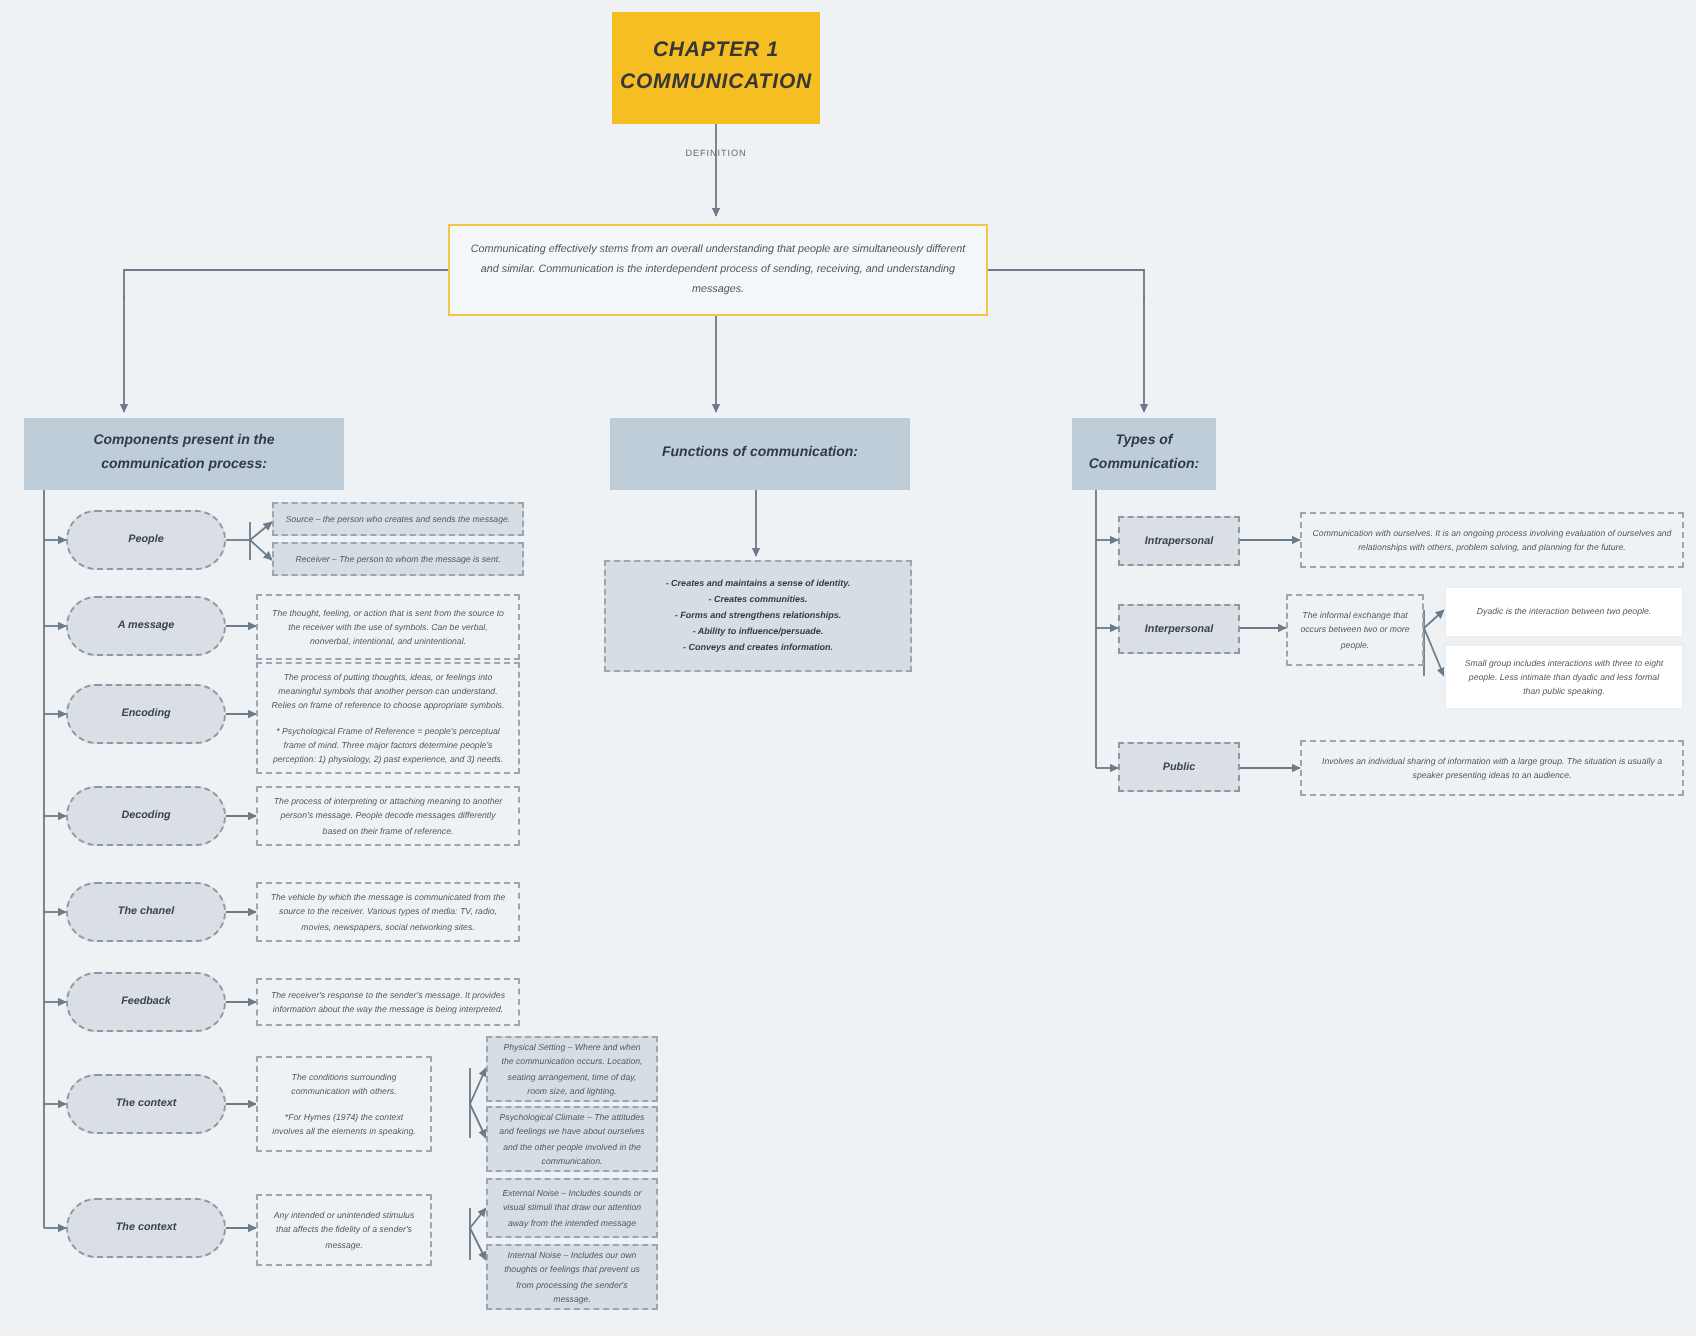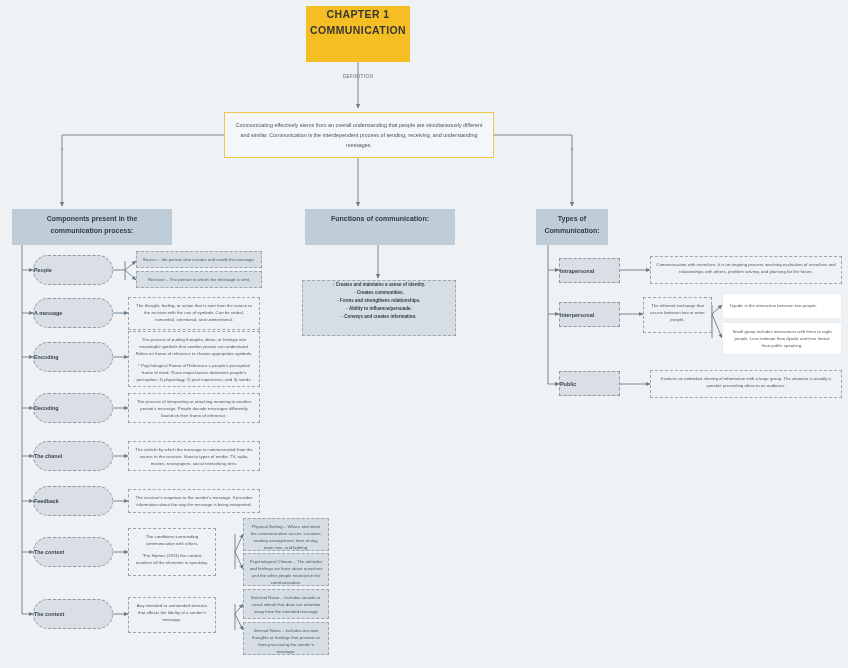--- a/index.html
+++ b/index.html
@@ -13,21 +13,21 @@
   #canvas {
     position: relative;
     width: 848px; height: 668px;
     background: #eef2f5;
   }
   #wires {
     position: absolute; left: 0; top: 0;
     width: 848px; height: 668px;
     pointer-events: none;
   }
-  .node { position: absolute; display: flex; align-items: center; justify-content: flex-start; }
+  .node { position: absolute; display: flex; align-items: center; justify-content: center; font-style: italic; }
 
   
   .chapter {
     background: #f5be23;
     border: 1px solid #f5be23;
     color: #363636;
     font-weight: bold;
     font-size: 10.5px;
     line-height: 1.5;
     text-align: center;

